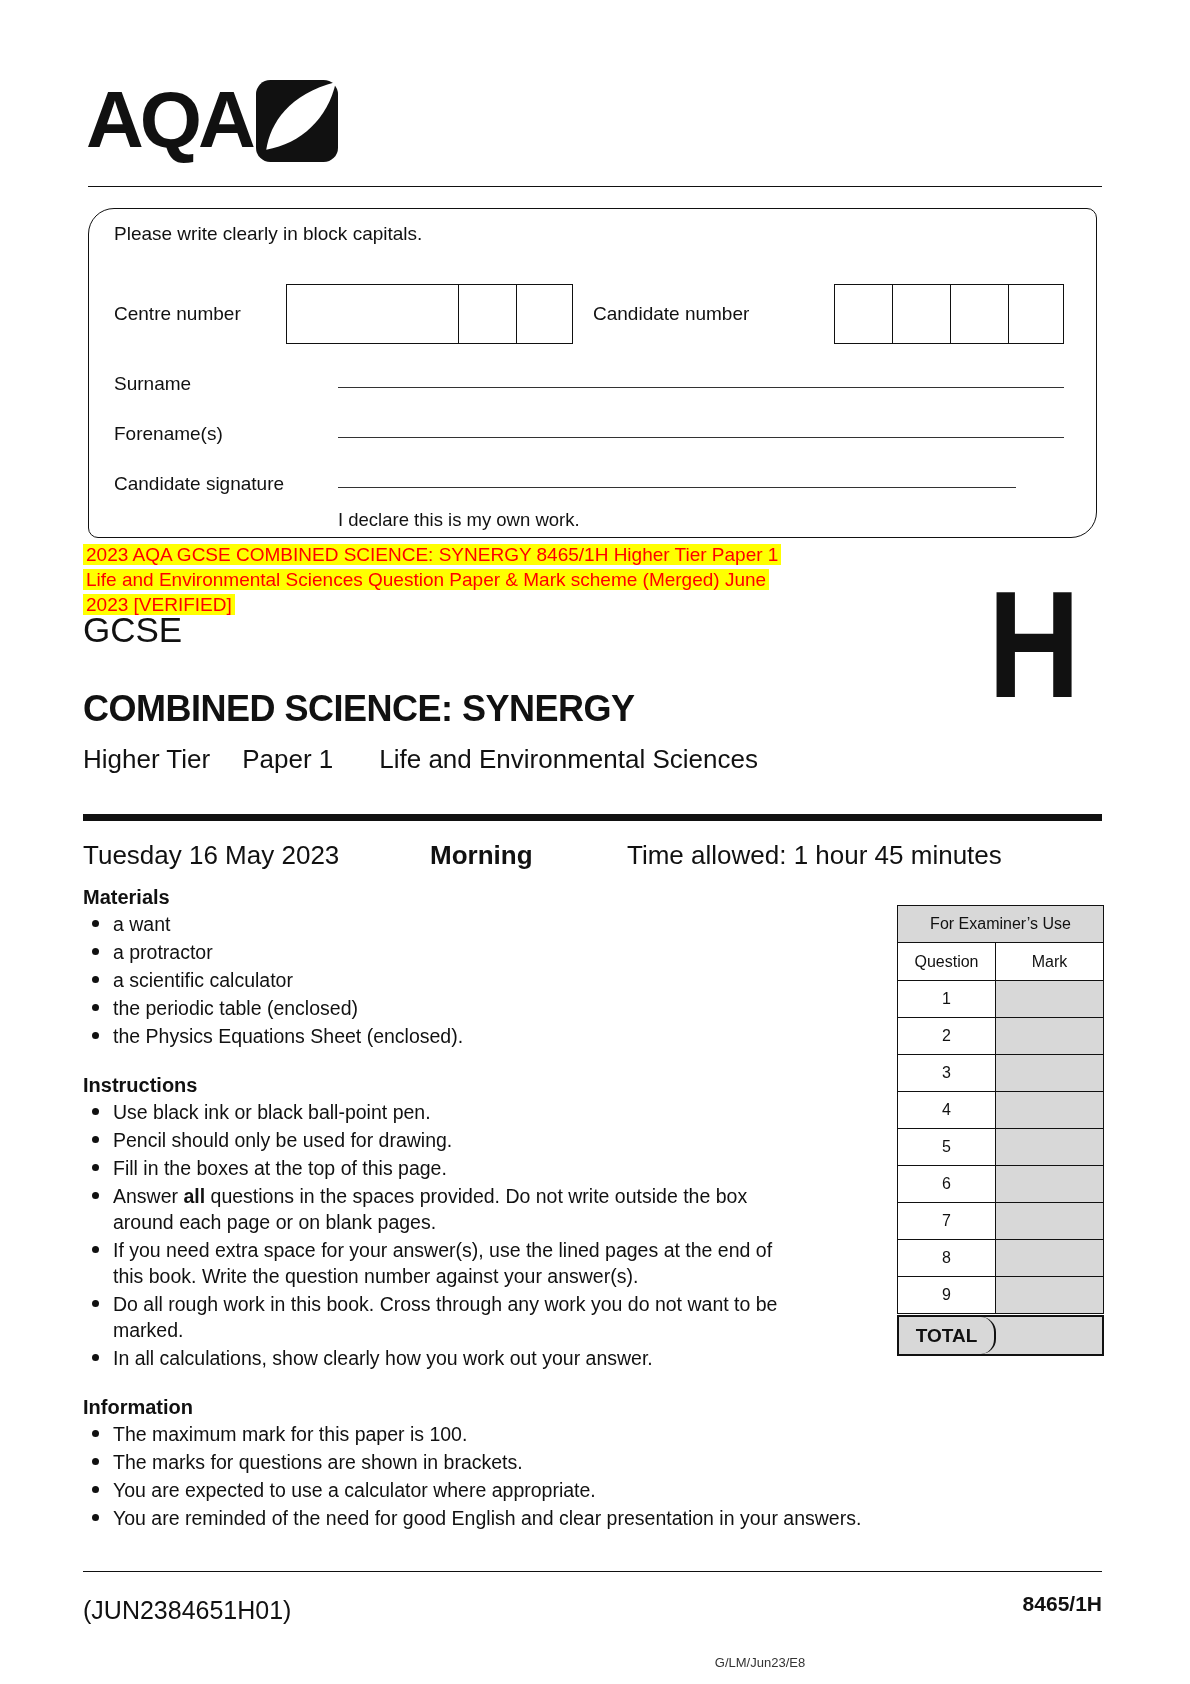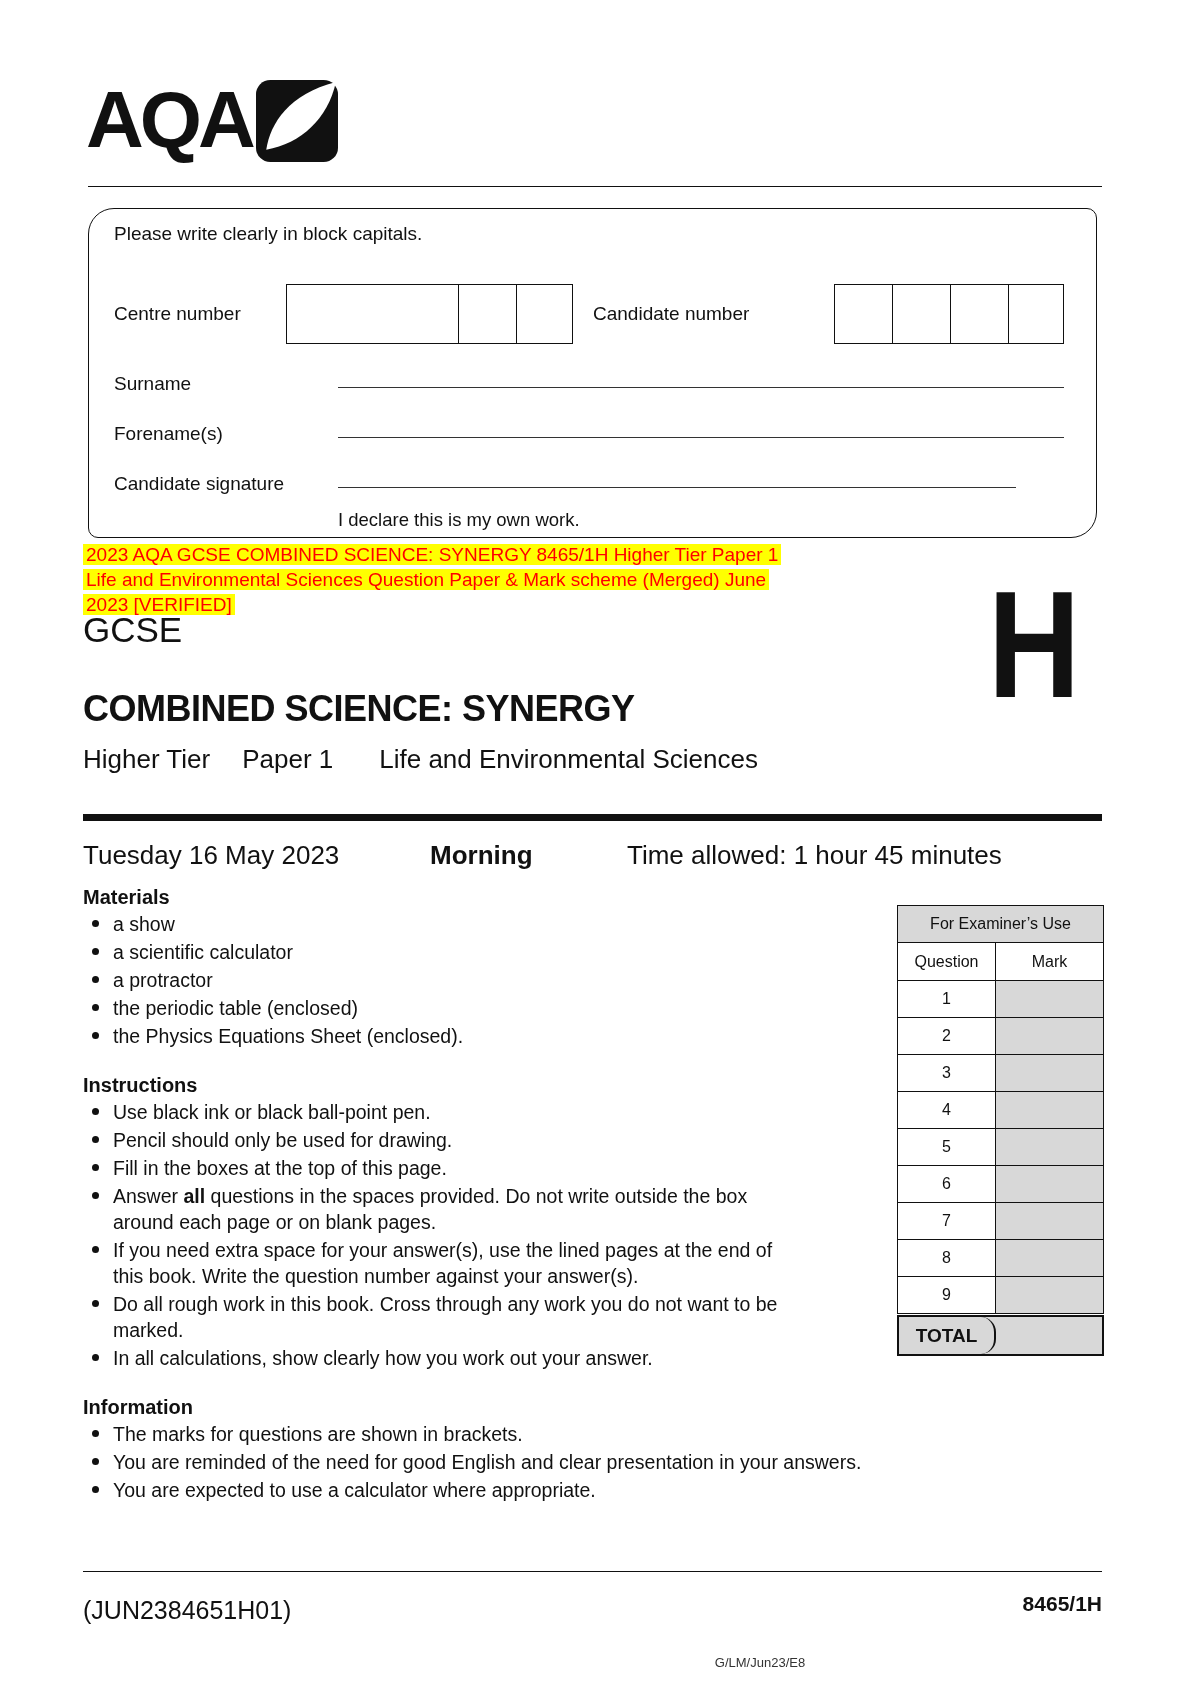--- a/index.html
+++ b/index.html
@@ -139,43 +139,44 @@
 
   <div class="abs sessionrow">
     <span class="s-date">Tuesday 16 May 2023</span>
     <span class="s-ampm">Morning</span>
     <span class="s-time">Time allowed: 1 hour 45 minutes</span>
   </div>
 
   <div class="abs col">
     <h3>Materials</h3>
     <ul class="sp">
-      <li>a show</li>
+      <li>a want</li>
+      <li>a protractor</li>
       <li>a scientific calculator</li>
-      <li>a protractor</li>
       <li>the periodic table (enclosed)</li>
       <li>the Physics Equations Sheet (enclosed).</li>
     </ul>
 
     <h3 class="mt">Instructions</h3>
     <ul class="sp">
       <li>Use black ink or black ball-point pen.</li>
       <li>Pencil should only be used for drawing.</li>
       <li>Fill in the boxes at the top of this page.</li>
       <li><span>Answer </span><b>all</b><span> questions in the spaces provided. Do not write outside the box around each page or on blank pages.</span></li>
       <li>If you need extra space for your answer(s), use the lined pages at the end of this book. Write the question number against your answer(s).</li>
       <li>Do all rough work in this book. Cross through any work you do not want to be marked.</li>
       <li>In all calculations, show clearly how you work out your answer.</li>
     </ul>
 
     <h3 class="mt">Information</h3>
     <ul class="sp info-list">
+      <li>The maximum mark for this paper is 100.</li>
       <li>The marks for questions are shown in brackets.</li>
+      <li>You are expected to use a calculator where appropriate.</li>
       <li>You are reminded of the need for good English and clear presentation in your answers.</li>
-      <li>You are expected to use a calculator where appropriate.</li>
     </ul>
   </div>
 
   <div class="abs ex-table">
     <div class="ex-title">For Examiner’s Use</div>
     <div class="ex-head">
       <div class="ex-q">Question</div>
       <div class="ex-m">Mark</div>
     </div>
     <div class="ex-row">

